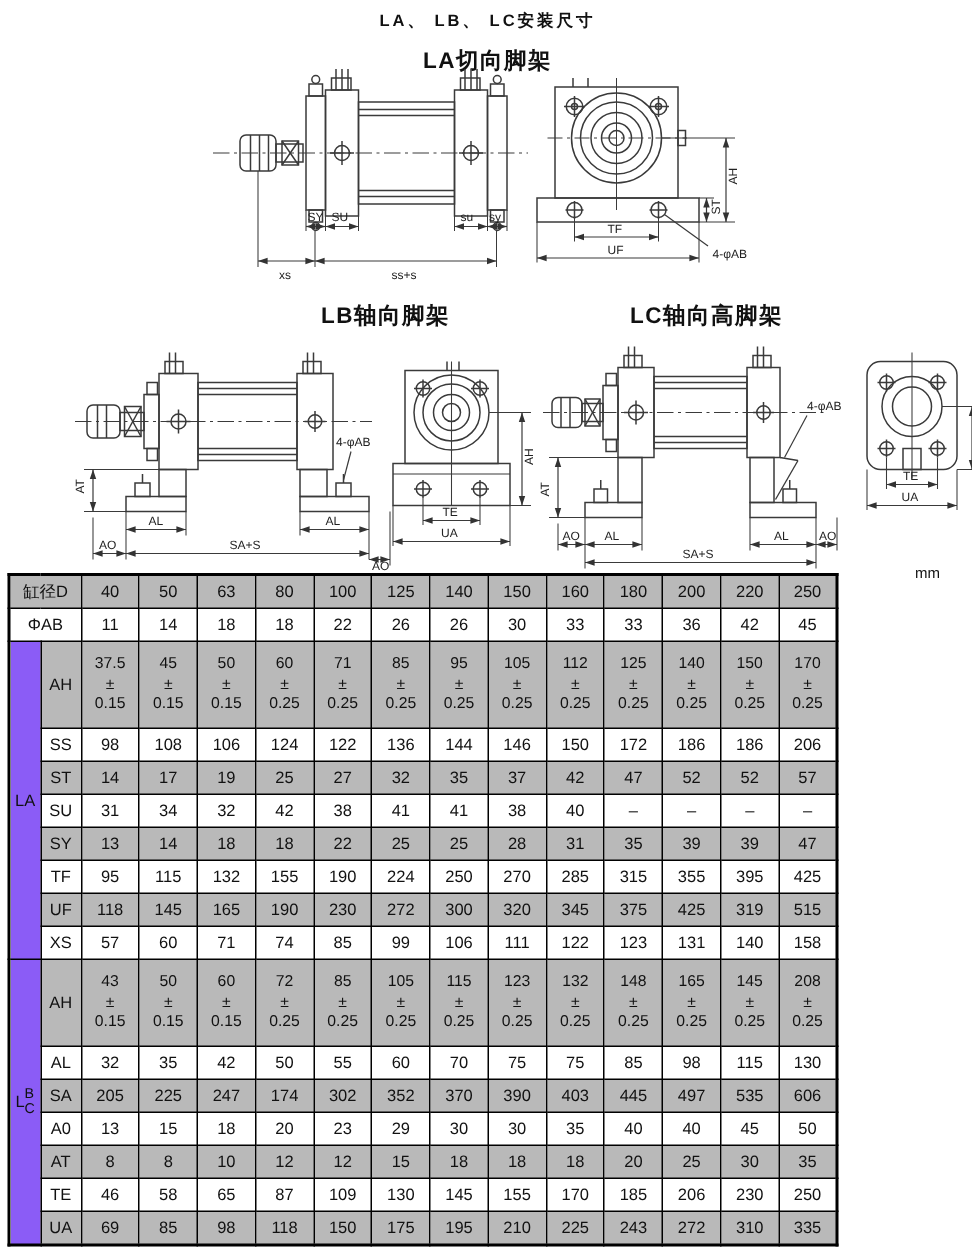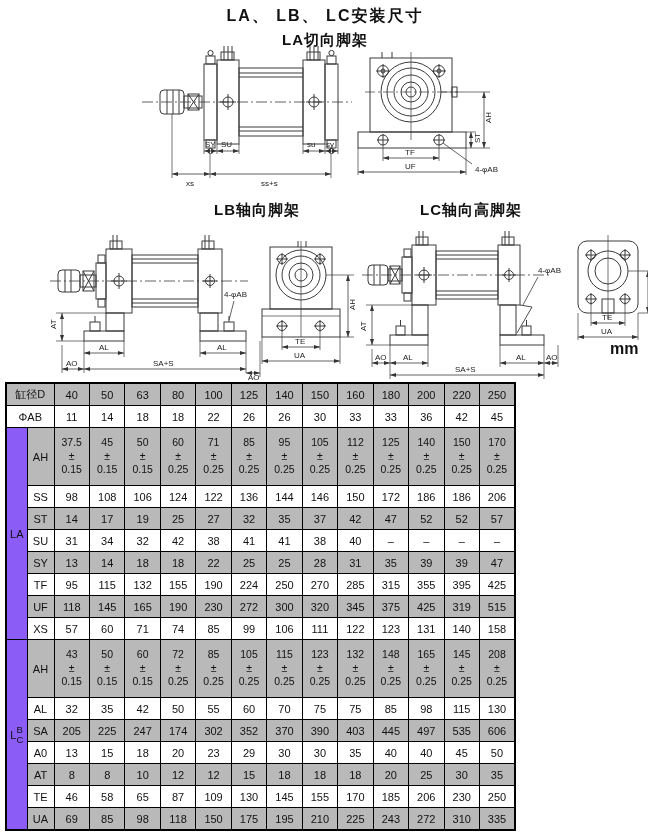--- a/index.html
+++ b/index.html
@@ -1,33 +1,33 @@
 <!DOCTYPE html>
 <html><head>
 <meta charset="utf-8">
 <style>
   html,body{margin:0;padding:0;}
   body{
     width:650px;height:835px;position:relative;background:#fff;
     font-family:"Liberation Sans","DejaVu Sans",sans-serif;color:#111;overflow:hidden;
   }
   .title-main{position:absolute;top:6px;left:0;width:650px;text-align:center;
-    font-size:16px;font-weight:bold;letter-spacing:2px;}
+    font-size:11px;font-weight:bold;letter-spacing:2px;}
   .title-sub{position:absolute;top:31px;left:0;width:650px;text-align:center;
     font-size:15px;font-weight:bold;letter-spacing:1px;}
   .lb-title{position:absolute;top:201px;left:100px;width:200px;text-align:right;
     font-size:15px;font-weight:bold;letter-spacing:1px;}
   .lc-title{position:absolute;top:201px;left:420px;width:210px;
     font-size:15px;font-weight:bold;letter-spacing:1px;}
-  .mm-label{position:absolute;top:340px;left:610px;font-size:16px;font-weight:bold;}
+  .mm-label{position:absolute;top:377px;left:610px;font-size:10px;font-weight:normal;}
   .svg-la{position:absolute;left:140px;top:44px;}
   .svg-lb{position:absolute;left:48px;top:219px;}
   .svg-lc{position:absolute;left:360px;top:219px;}
 
-  table.dims{position:absolute;left:5px;top:382px;width:511px;
+  table.dims{position:absolute;left:5px;top:382px;width:554px;
     border-collapse:collapse;table-layout:fixed;border:2px solid #000;}
   table.dims td{border:1px solid #000;text-align:center;vertical-align:middle;
     font-size:11px;height:21px;padding:0;overflow:hidden;}
   tr.r-gray td{background:#b9b9b9;}
   tr.r-white td{background:#fff;}
   table.dims td.grp{background:#8b5cf6;font-size:11px;}
   table.dims tr.tol td{height:57px;}
   .t3{display:block;line-height:1.28;font-size:10.5px;}
   .gwrap{display:inline-flex;align-items:center;justify-content:center;gap:0px;}
   .gstack{display:inline-block;font-size:9.5px;line-height:1.05;text-align:left;}

